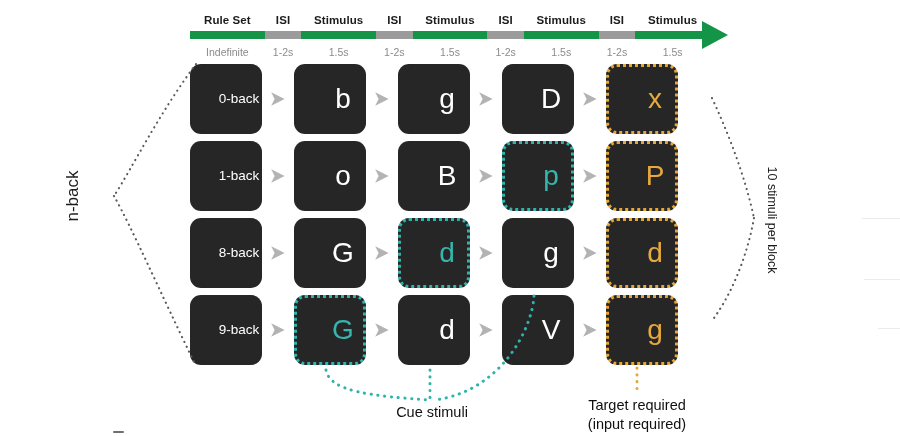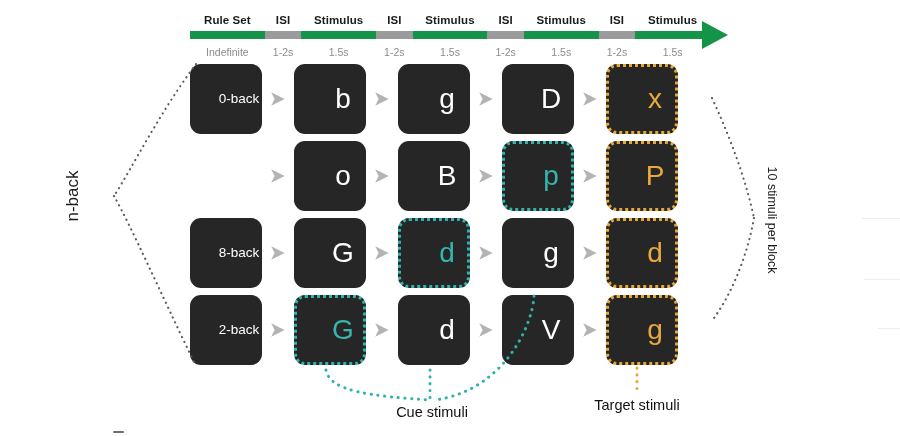--- a/index.html
+++ b/index.html
@@ -159,20 +159,25 @@
             <i style="left: 21px; background: rgb(189, 189, 189);"></i>
             <i style="left: 28px; background: rgb(210, 210, 210);"></i>
             <i style="left: 35px; background: rgb(228, 228, 228);"></i>
           </div>
           <div class="card">
             <span class="glyph">x</span>
           </div>
         </div>
       </div>
       <div class="row" style="top: 81px;">
+        <div class="cell" style="left: 0px;">
+          <div class="card rule">
+            <span class="glyph">1-back</span>
+          </div>
+        </div>
         <div class="sep" style="left: 80px;">
           <svg width="16" height="16" viewBox="0 0 16 16">
             <path d="M1.2 1.2 L14.6 8 L1.2 14.8 L4.6 8 Z" fill="#b3b3b3"></path>
           </svg>
         </div>
         <div class="cell" style="left: 104px;">
           <div class="card">
             <span class="glyph">o</span>
           </div>
         </div>
@@ -266,21 +271,21 @@
             <i style="left: 35px; background: rgb(228, 228, 228);"></i>
           </div>
           <div class="card">
             <span class="glyph">d</span>
           </div>
         </div>
       </div>
       <div class="row" style="top: 235px;">
         <div class="cell" style="left: 0px;">
           <div class="card rule">
-            <span class="glyph">2-back</span>
+            <span class="glyph">9-back</span>
           </div>
         </div>
         <div class="sep" style="left: 80px;">
           <svg width="16" height="16" viewBox="0 0 16 16">
             <path d="M1.2 1.2 L14.6 8 L1.2 14.8 L4.6 8 Z" fill="#b3b3b3"></path>
           </svg>
         </div>
         <div class="cell cue" style="left: 104px;">
           <div class="card">
             <span class="glyph">G</span>
@@ -348,21 +353,22 @@
     <g fill="none" stroke="#e5a63a" stroke-width="3" stroke-linecap="round" stroke-dasharray="0.2 6.6">
       <path d="M637 368 L 637 392"></path>
     </g>
   </svg>
 
   <div id="nback-label">n-back</div>
   <div id="block-label">10 stimuli per block</div>
 
   <div id="cue-caption">Cue stimuli</div>
   <div id="target-caption">
-    <div>Target stimuli</div>
+    <div>Target required</div>
+    <div>(input required)</div>
   </div>
 
   <div class="page-rule" style="left:862px;top:218px;width:38px;"></div>
   <div class="page-rule" style="left:864px;top:279px;width:36px;"></div>
   <div class="page-rule" style="left:878px;top:328px;width:22px;"></div>
   <div id="tick-mark"></div>
 
 </div>
 
 </body></html>

